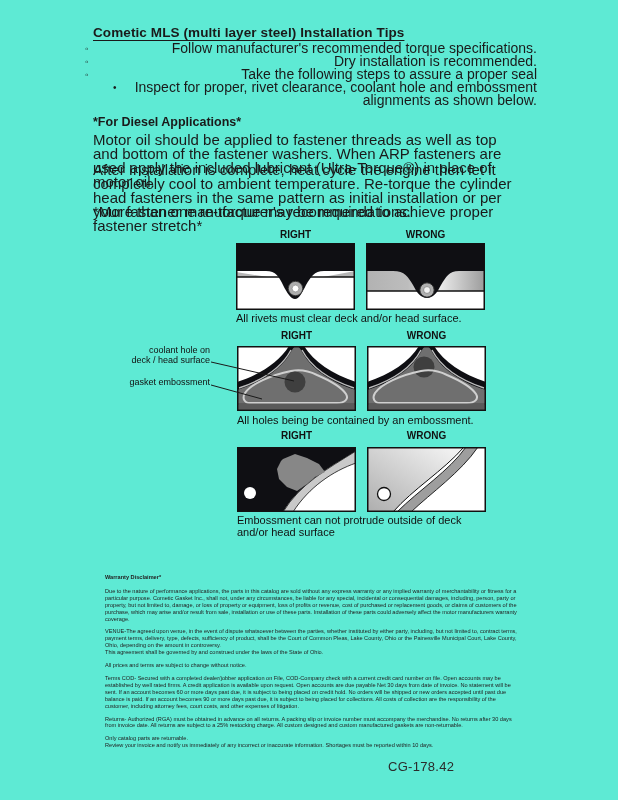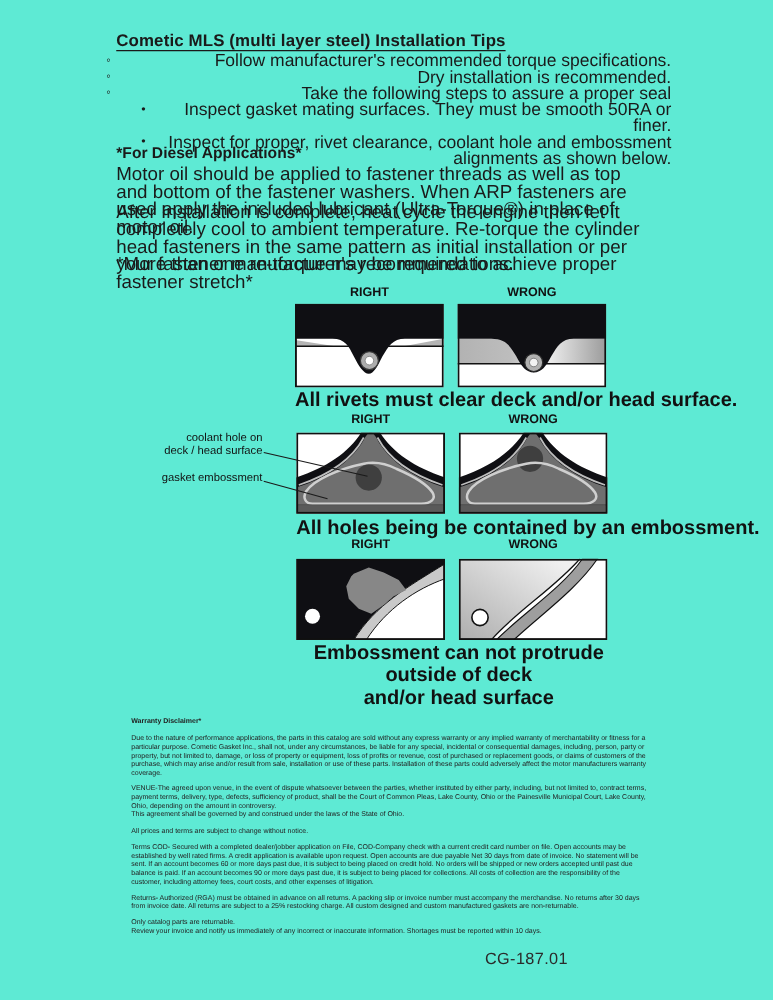--- a/index.html
+++ b/index.html
@@ -17,41 +17,40 @@
   .bullet-line{display:block;padding-left:9px;position:relative;}
   .bullet-line::before{content:"\25E6";position:absolute;left:-2px;top:0;font-size:10px;}
   .sub-line{display:block;padding-left:34px;position:relative;}
   .sub-line::before{content:"\2022";position:absolute;left:26px;top:0;font-size:10px;}
   .diesel-heading{left:93px;top:115px;font-size:12.5px;font-weight:bold;}
   .para{left:93px;width:432px;font-size:15px;line-height:14px;}
   .p1{top:133px;}
   .p2{top:163px;}
   .note{top:205px;}
   .dlabel{font-size:10px;font-weight:bold;text-align:center;width:119px;color:#111;}
-  .caption{font-size:16px;font-weight:bold;color:#111;white-space:pre-line;text-align:center;}
+  .caption{font-size:11px;font-weight:normal;color:#111;white-space:pre-line;}
   .pointer-label{font-size:9px;line-height:10px;text-align:right;width:105px;left:105px;white-space:pre-line;color:#111;}
   .warranty{left:105px;top:574px;width:414px;font-size:5.6px;line-height:6.9px;color:#222;}
   .warranty p{margin:0 0 6px 0;}
   .warranty .w-head{font-weight:bold;margin-bottom:7px;}
   .preline{white-space:pre-line;}
   .page-code{left:388px;top:759px;font-size:13px;color:#2b2b2b;letter-spacing:.3px;}
   svg{display:block;}
 </style>
 </head>
 <body>
 
 <div class="page">
 
   <div class="abs title">Cometic MLS (multi layer steel) Installation Tips</div>
 
   <div class="abs bullets">
     <span class="bullet-line">Follow manufacturer's recommended torque specifications.</span>
     <span class="bullet-line">Dry installation is recommended.</span>
     <span class="bullet-line">Take the following steps to assure a proper seal</span>
-    <span class="sub-line">Inspect gasket mating surfaces.  They must be smooth 50RA or finer.</span>
     <span class="sub-line">Inspect for proper, rivet clearance, coolant hole and embossment alignments as shown below.</span>
   </div>
 
   <div class="abs diesel-heading">*For Diesel Applications*</div>
   <div class="abs para p1">Motor oil should be applied to fastener threads as well as top and bottom of the fastener washers. When ARP fasteners are used apply the included lubricant (Ultra-Torque®) in place of motor oil.</div>
   <div class="abs para p2">After Installation is complete, heat cycle the engine then let it completely cool to ambient temperature. Re-torque the cylinder head fasteners in the same pattern as initial installation or per your fastener manufacturer's recommendations.</div>
   <div class="abs para note">*More than one re-torque may be required to achieve proper fastener stretch*</div>
 
   <div class="abs dlabel" style="left:236px;top:229px;">RIGHT</div>
   <div class="abs dlabel" style="left:366px;top:229px;">WRONG</div>
@@ -163,15 +162,15 @@
     <p class="preline">Due to the nature of performance applications, the parts in this catalog are sold without any express warranty or any implied warranty of merchantability or fitness for a particular purpose.  Cometic Gasket Inc., shall not, under any circumstances, be liable for any special, incidental or consequential damages, including, person, party or property, but not limited to, damage, or loss of property or equipment, loss of profits or revenue, cost of purchased or replacement goods, or claims of customers of the purchase, which may arise and/or result from sale, installation or use of these parts.  Installation of these parts could adversely affect the motor manufacturers warranty coverage.</p>
     <p class="preline">VENUE-The agreed upon venue, in the event of dispute whatsoever between the parties, whether instituted by either party, including, but not limited to, contract terms, payment terms, delivery, type, defects, sufficiency of product, shall be the Court of Common Pleas, Lake County, Ohio or the Painesville Municipal Court, Lake County, Ohio, depending on the amount in controversy.
 This agreement shall be governed by and construed under the laws of the State of Ohio.</p>
     <p class="preline">All prices and terms are subject to change without notice.</p>
     <p class="preline">Terms COD- Secured with a completed dealer/jobber application on File, COD-Company check with a current credit card number on file.  Open accounts may be established by well rated firms.  A credit application is available upon request.  Open accounts are due payable Net 30 days from date of invoice.  No statement will be sent.  If an account becomes 60 or more days past due, it is subject to being placed on credit hold.  No orders will be shipped or new orders accepted until past due balance is paid.  If an account becomes 90 or more days past due, it is subject to being placed for collections.  All costs of collection are the responsibility of the customer, including attorney fees, court costs, and other expenses of litigation.</p>
     <p class="preline">Returns- Authorized (RGA) must be obtained in advance on all returns.  A packing slip or invoice number must accompany the merchandise.  No returns after 30 days from invoice date.  All returns are subject to a 25% restocking charge.  All custom designed and custom manufactured gaskets are non-returnable.</p>
     <p class="preline">Only catalog parts are returnable.
 Review your invoice and notify us immediately of any incorrect or inaccurate information.  Shortages must be reported within 10 days.</p>
   </div>
 
-  <div class="abs page-code">CG-187.01</div>
+  <div class="abs page-code">CG-178.42</div>
 
 </div>
 
 </body></html>

